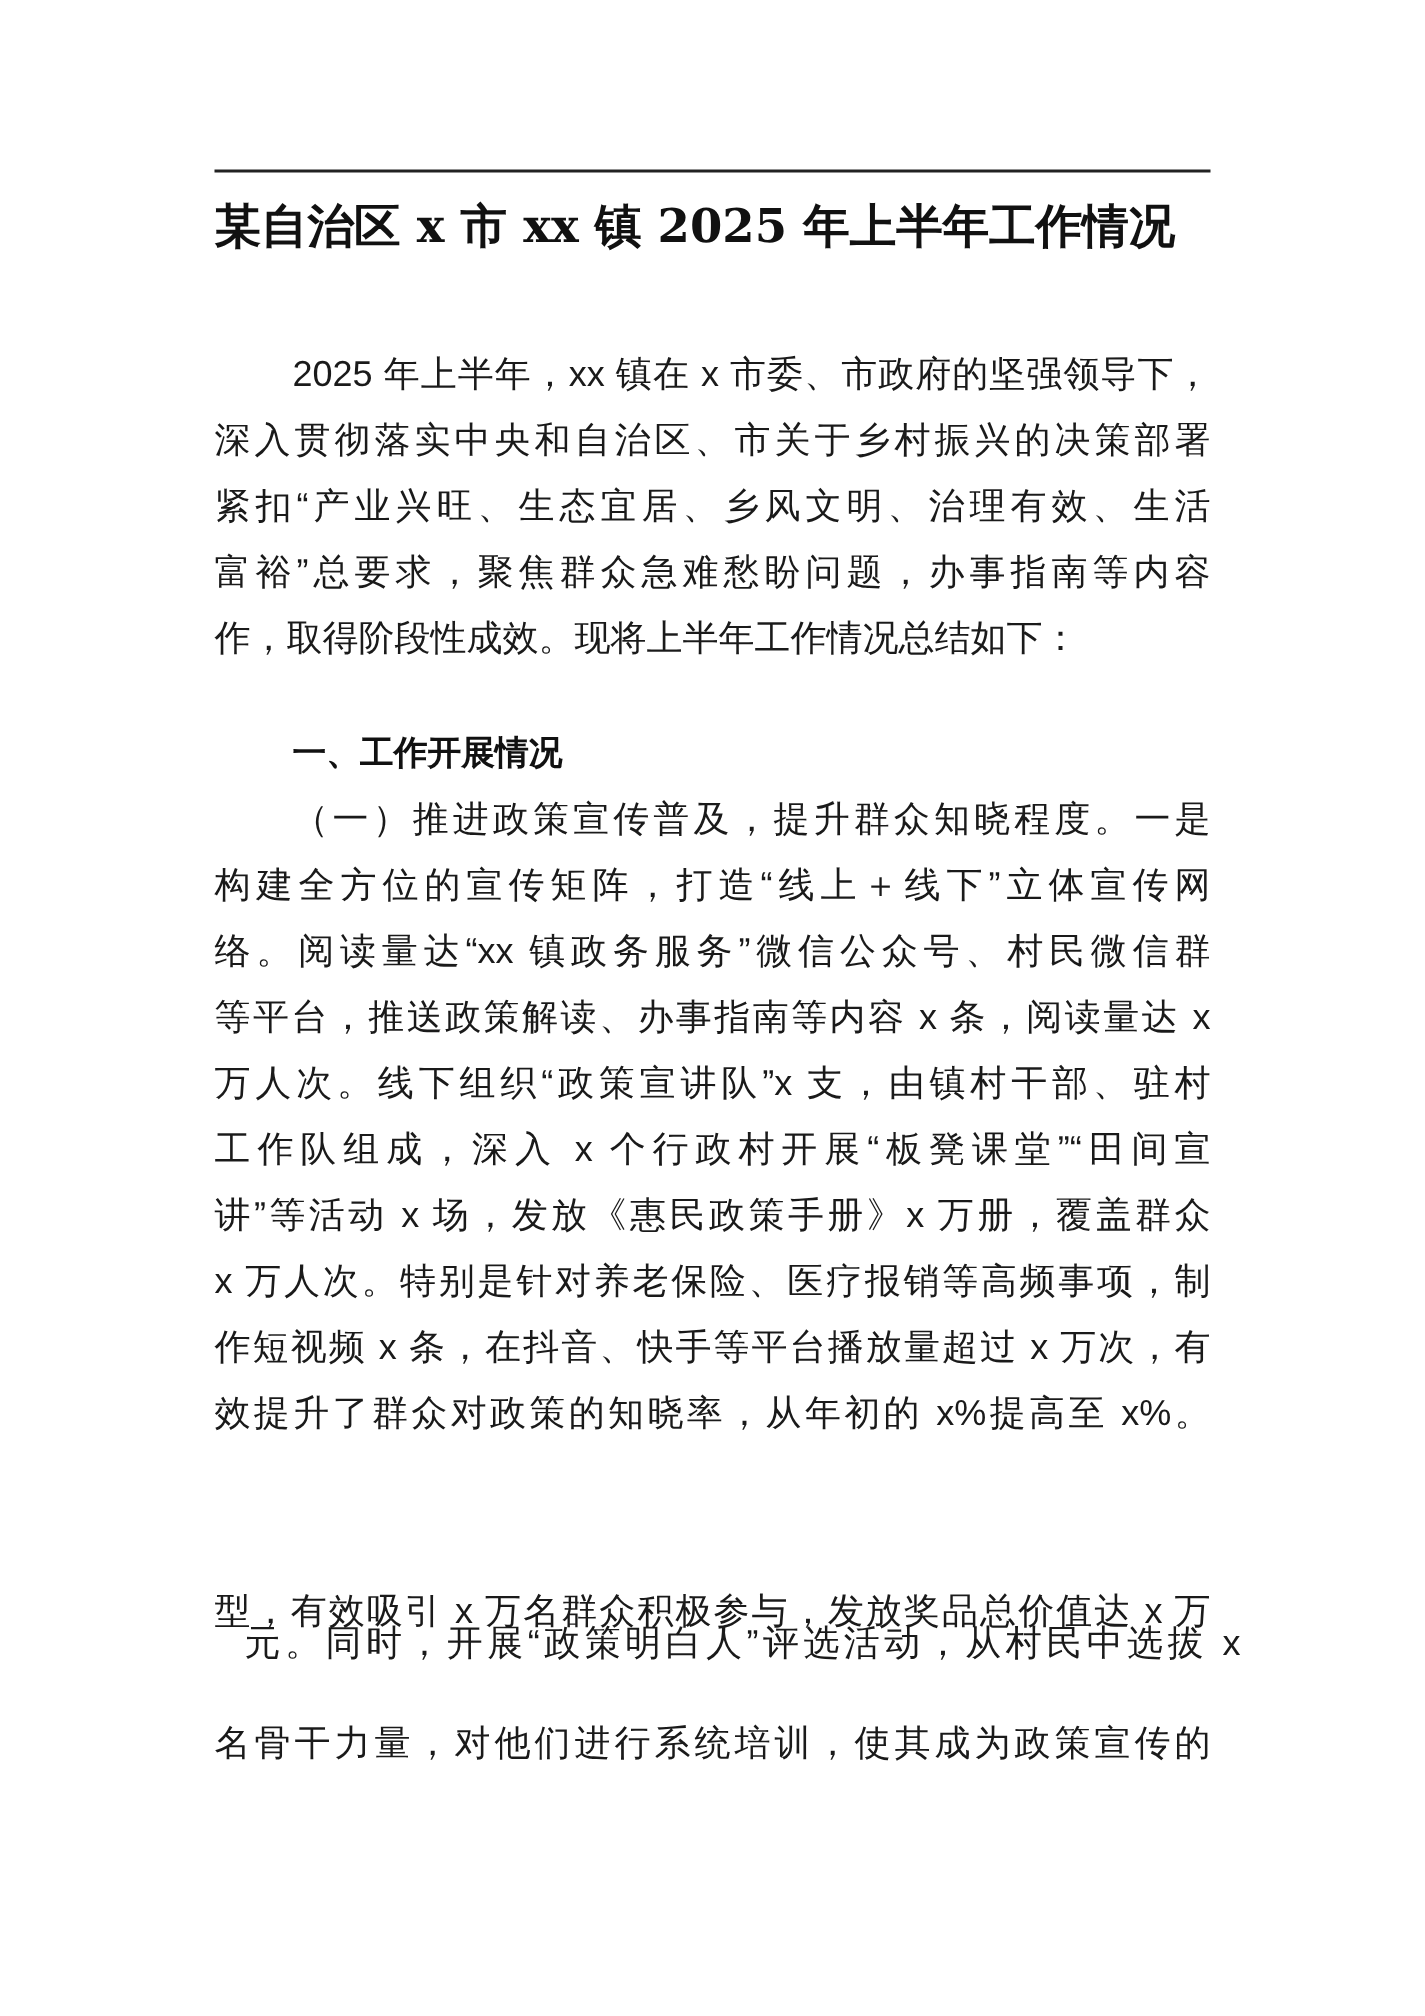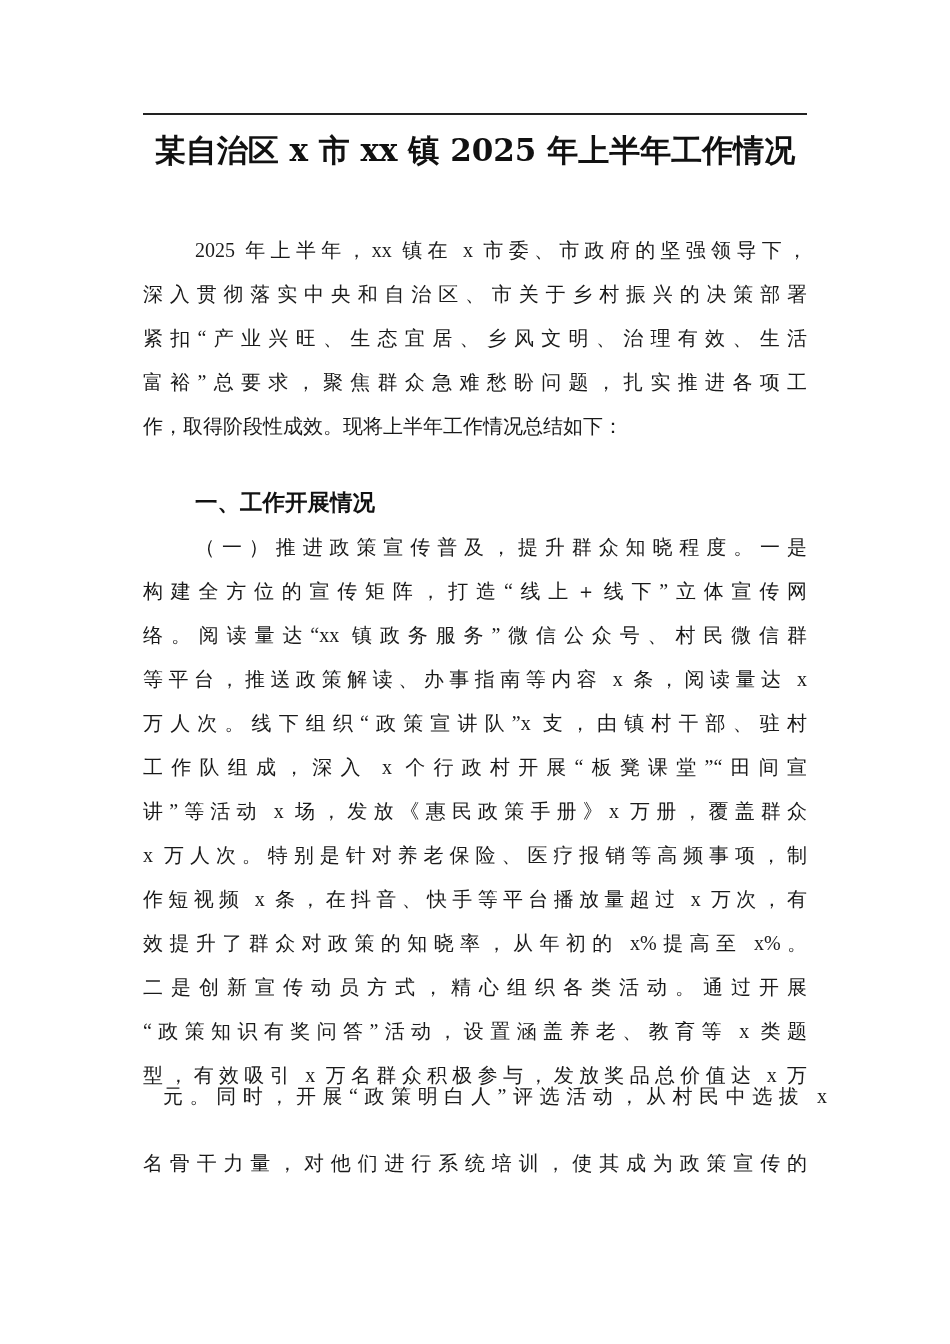--- a/index.html
+++ b/index.html
@@ -27,37 +27,36 @@
       left: 143px;
       top: 113px;
       width: 664px;
       height: 0;
       border-top: 2px solid #222222;
     }
     .title {
       position: absolute;
       left: 143px;
       width: 664px;
-      text-align: center;
       font-family: "DejaVu Serif", "Liberation Serif", serif;
       font-weight: bold;
       font-size: 31px;
       letter-spacing: 0px;
       white-space: nowrap;
       color: #111111;
     }
     .title.l1 { top: 130px; }
     .title.l2 { top: 195px; }
     .body-line {
       position: absolute;
       left: 143px;
       width: 664px;
       height: 44px;
-      font-family: Liberation Serif, serif;
-      font-size: 20px;
+      font-family: Liberation Sans, sans-serif;
+      font-size: 24px;
       line-height: 44px;
       white-space: nowrap;
       text-align: justify;
       text-align-last: justify;
       color: #1a1a1a;
     }
     .body-line.indent { left: 195px; width: 612px; }
     .body-line.last { text-align-last: left; }
     .heading-1 {
       position: absolute;
@@ -75,34 +74,32 @@
 
 <div class="page">
 
   <div class="top-rule"></div>
 
   <div class="title l1">某自治区 x 市 xx 镇 2025 年上半年工作情况</div>
 
   <div class="body-line indent" style="top:228px;">2025 年上半年，xx 镇在 x 市委、市政府的坚强领导下，</div>
   <div class="body-line" style="top:272px;">深入贯彻落实中央和自治区、市关于乡村振兴的决策部署</div>
   <div class="body-line" style="top:316px;">紧扣“产业兴旺、生态宜居、乡风文明、治理有效、生活</div>
-  <div class="body-line" style="top:360px;">富裕”总要求，聚焦群众急难愁盼问题，扎实推进各项工</div>
+  <div class="body-line" style="top:360px;">富裕”总要求，聚焦群众急难愁盼问题，办事指南等内容</div>
   <div class="body-line last" style="top:404px;">作，取得阶段性成效。现将上半年工作情况总结如下：</div>
 
   <div class="heading-1" style="top:480px;">一、工作开展情况</div>
 
   <div class="body-line indent" style="top:525px;">（一）推进政策宣传普及，提升群众知晓程度。一是</div>
   <div class="body-line" style="top:569px;">构建全方位的宣传矩阵，打造“线上＋线下”立体宣传网</div>
   <div class="body-line" style="top:613px;">络。阅读量达“xx 镇政务服务”微信公众号、村民微信群</div>
   <div class="body-line" style="top:657px;">等平台，推送政策解读、办事指南等内容 x 条，阅读量达 x</div>
   <div class="body-line" style="top:701px;">万人次。线下组织“政策宣讲队”x 支，由镇村干部、驻村</div>
   <div class="body-line" style="top:789px;">讲”等活动 x 场，发放《惠民政策手册》x 万册，覆盖群众</div>
   <div class="body-line" style="top:745px;">工作队组成，深入 x 个行政村开展“板凳课堂”“田间宣</div>
   <div class="body-line" style="top:833px;">x 万人次。特别是针对养老保险、医疗报销等高频事项，制</div>
   <div class="body-line" style="top:877px;">作短视频 x 条，在抖音、快手等平台播放量超过 x 万次，有</div>
   <div class="body-line" style="top:921px;">效提升了群众对政策的知晓率，从年初的 x%提高至 x%。</div>
-  <div class="body-line" style="top:965px;">二是创新宣传动员方式，精心组织各类活动。通过开展</div>
-  <div class="body-line" style="top:1009px;">“政策知识有奖问答”活动，设置涵盖养老、教育等 x 类题</div>
   <div class="body-line" style="top:1053px;">型，有效吸引 x 万名群众积极参与，发放奖品总价值达 x 万</div>
   <div class="body-line" style="top:1074px;margin-left:20px;">元。同时，开展“政策明白人”评选活动，从村民中选拔 x</div>
   <div class="body-line" style="top:1141px;">名骨干力量，对他们进行系统培训，使其成为政策宣传的</div>
 
 </div>
 
 </body></html>

